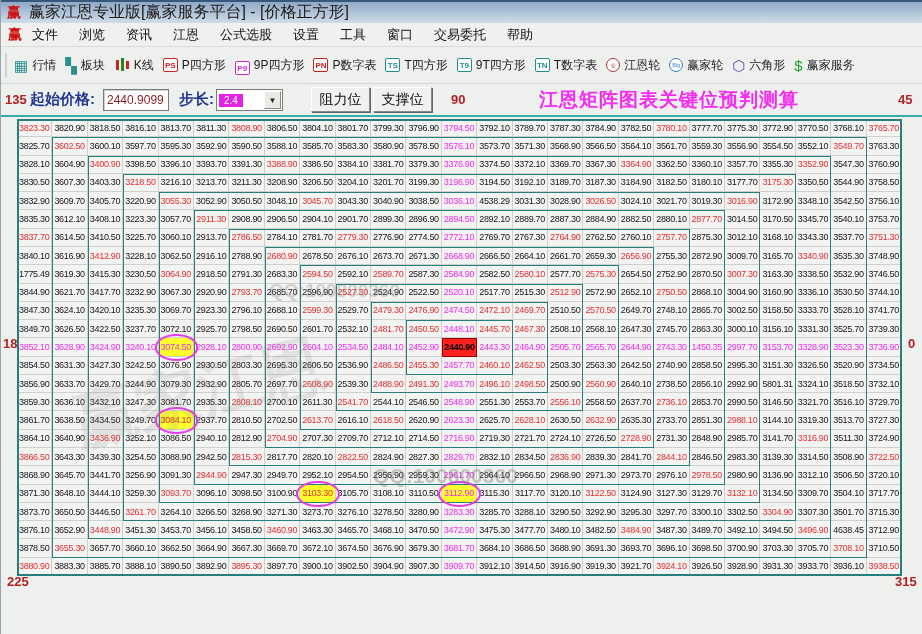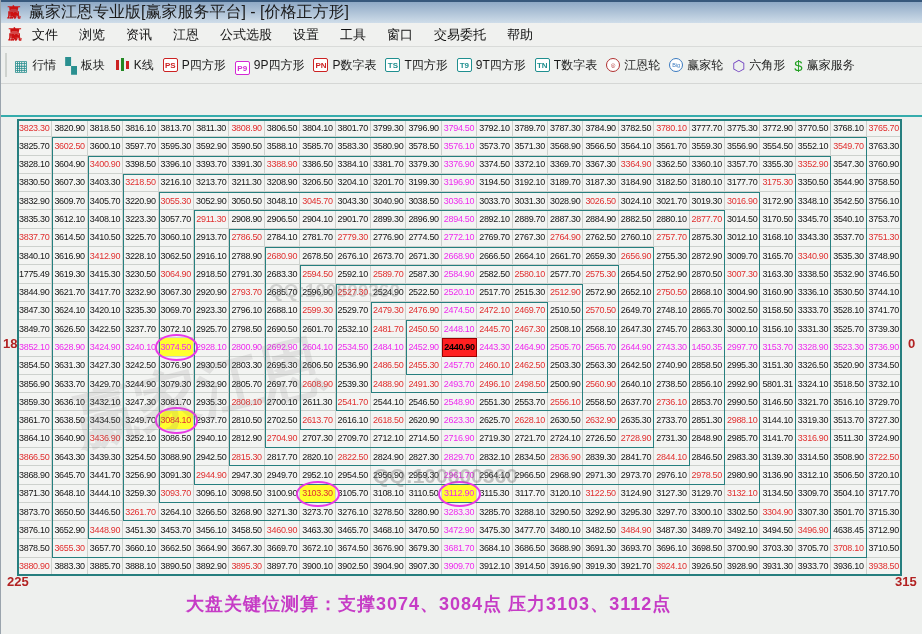--- a/index.html
+++ b/index.html
@@ -155,20 +155,35 @@
       <span class="tbi">
         <span class="icon-glyph" style="color: rgb(112, 64, 192);">⬡</span>
         <span class="lbl">六角形</span>
       </span>
       <span class="tbi">
         <span class="icon-glyph" style="color: rgb(34, 160, 34);">$</span>
         <span class="lbl">赢家服务</span>
       </span>
     </div>
 
+  <div id="controls">
+    <span class="angle" style="left:4px; top:8px;">135</span>
+    <span class="navy" style="position:absolute; left:29px; top:6px;">起始价格:</span>
+    <div id="startPriceBox">2440.9099</div>
+    <span class="navy" style="position:absolute; left:178px; top:6px;">步长:</span>
+    <div id="stepCombo">
+      <span id="stepSel">2.4</span>
+      <span id="stepArrow">▼</span>
+    </div>
+    <div class="btn3d" style="left:310px;">阻力位</div>
+    <div class="btn3d" style="left:372px;">支撑位</div>
+    <span class="angle" style="left:450px; top:8px;">90</span>
+    <span id="caption">江恩矩阵图表关键位预判测算</span>
+    <span class="angle" style="left:897px; top:8px;">45</span>
+  </div>
   <div id="cyanline"></div>
 
   <span class="angle" style="left:2px;  top:336px;">180</span>
   <span class="angle" style="left:907px; top:336px;">0</span>
   <span class="angle" style="left:6px;  top:574px;">225</span>
   <span class="angle" style="left:446px; top:544px;">270</span>
   <span class="angle" style="left:894px; top:574px;">315</span>
 
   <div id="grid">
       <div class="cell red">3823.30</div>
@@ -277,21 +292,21 @@
       <div class="cell">3220.90</div>
       <div class="cell red">3055.30</div>
       <div class="cell">3052.90</div>
       <div class="cell">3050.50</div>
       <div class="cell">3048.10</div>
       <div class="cell red">3045.70</div>
       <div class="cell">3043.30</div>
       <div class="cell">3040.90</div>
       <div class="cell">3038.50</div>
       <div class="cell mag">3036.10</div>
-      <div class="cell">3033.70</div>
+      <div class="cell">4538.29</div>
       <div class="cell">3031.30</div>
       <div class="cell">3028.90</div>
       <div class="cell red">3026.50</div>
       <div class="cell">3024.10</div>
       <div class="cell">3021.70</div>
       <div class="cell">3019.30</div>
       <div class="cell red">3016.90</div>
       <div class="cell">3172.90</div>
       <div class="cell">3348.10</div>
       <div class="cell">3542.50</div>
@@ -811,14 +826,13 @@
       <div class="ellipse" style="left: calc(16% - 4px); top: calc(48% - 4px); width: calc(4% + 8px); height: calc(4% + 8px);"></div>
       <div class="ellipse" style="left: calc(16% - 4px); top: calc(64% - 4px); width: calc(4% + 8px); height: calc(4% + 8px);"></div>
       <div class="ellipse" style="left: calc(32% - 4px); top: calc(80% - 4px); width: calc(4% + 8px); height: calc(4% + 8px);"></div>
       <div class="ellipse" style="left: calc(48% - 4px); top: calc(80% - 4px); width: calc(4% + 8px); height: calc(4% + 8px);"></div>
     </div>
 
   <span class="wm wm-big" style="left:70px; top:350px; font-size:64px; transform:rotate(-14deg);">赢家江恩</span>
   <span class="wm" style="left:372px; top:464px; font-size:21px;">QQ:100800360</span>
   <span class="wm" style="left:268px; top:280px; font-size:19px; color:rgba(120,120,120,.28);">QQ:100800360</span>
 
-  <span id="footerText">大盘关键位测算：支撑3074、3084点   压力3103、3112点</span>
 </div>
 
 </body></html>

